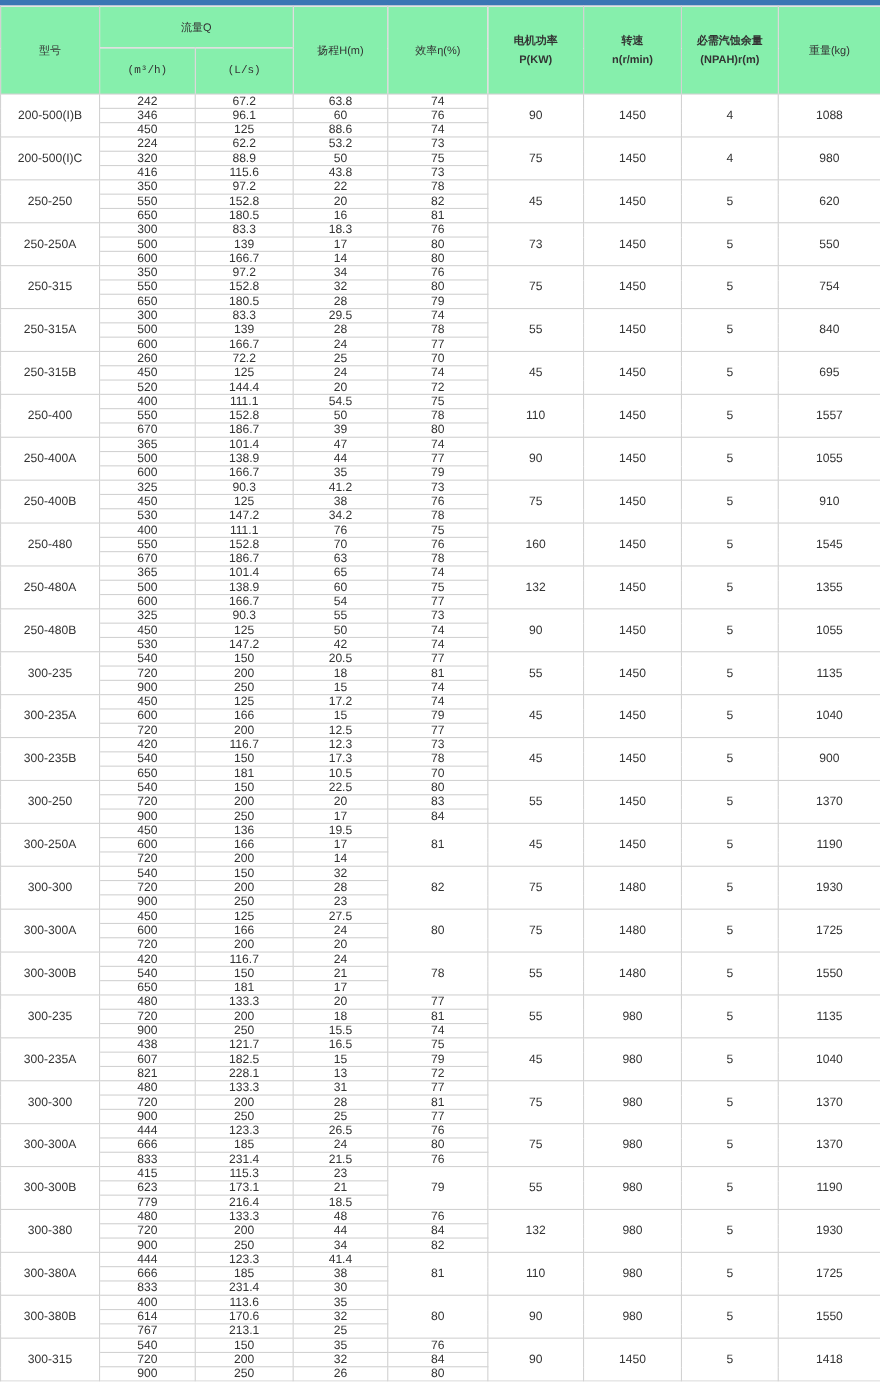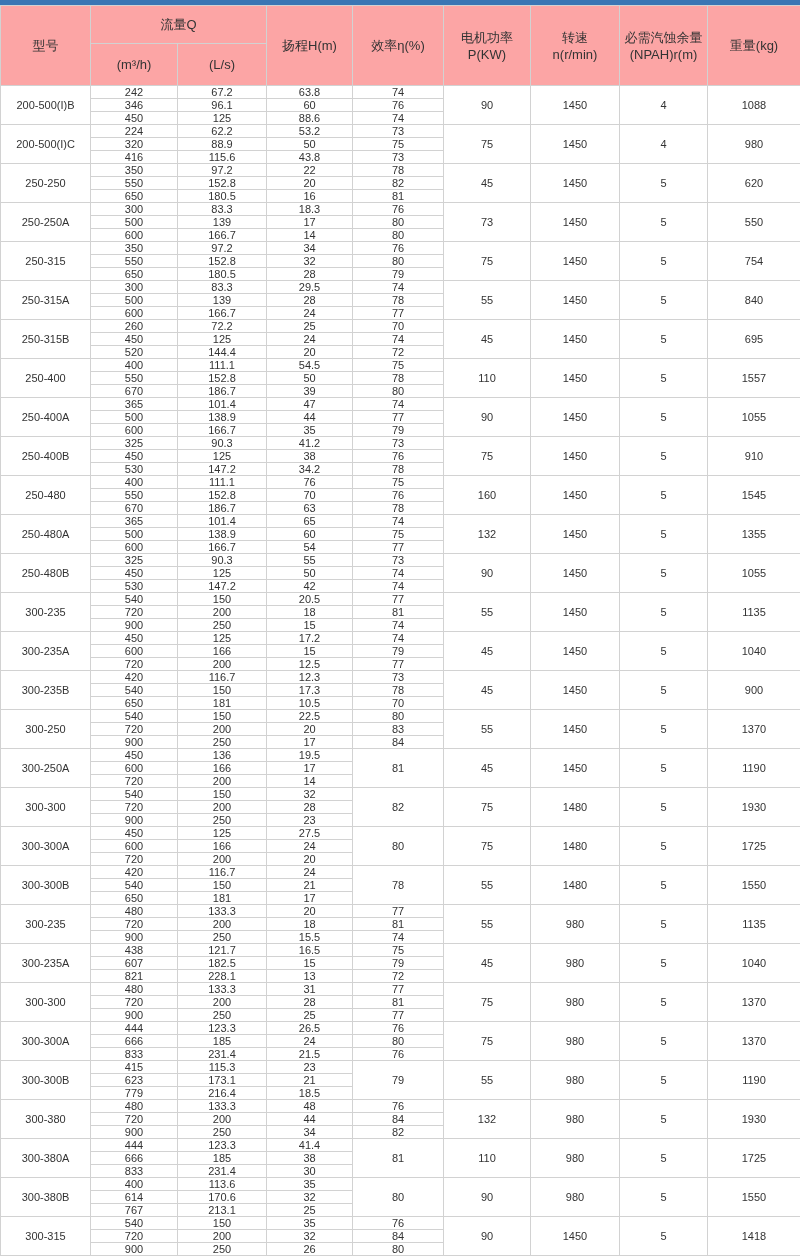--- a/index.html
+++ b/index.html
@@ -26,27 +26,27 @@
   }
   .spec th, .spec td {
     border: 1px solid var(--border);
     text-align: center;
     vertical-align: middle;
     font-weight: normal;
     overflow: hidden;
     white-space: nowrap;
   }
   .spec thead th {
-    font-size: 13px;
+    font-size: 10px;
     color: var(--text);
-    background: #fca5a5;
+    background: #86efac;
   }
   .spec thead tr.h1 th { height: 38px; }
-  .spec thead tr.h2 th { height: 42px; }
-  .spec thead th .hline { line-height: 17px; }
+  .spec thead tr.h2 th { height: 42px; font-family: Liberation Mono, monospace; }
+  .spec thead th .hline { line-height: 17px; font-weight: bold; }
   .spec tbody td {
     height: 13px;
     padding: 0;
     font-size: 11px;
     line-height: 12px;
   }
   
   col.c-model  { width: 90px; }
   col.c-m3h    { width: 87px; }
   col.c-ls     { width: 89px; }

